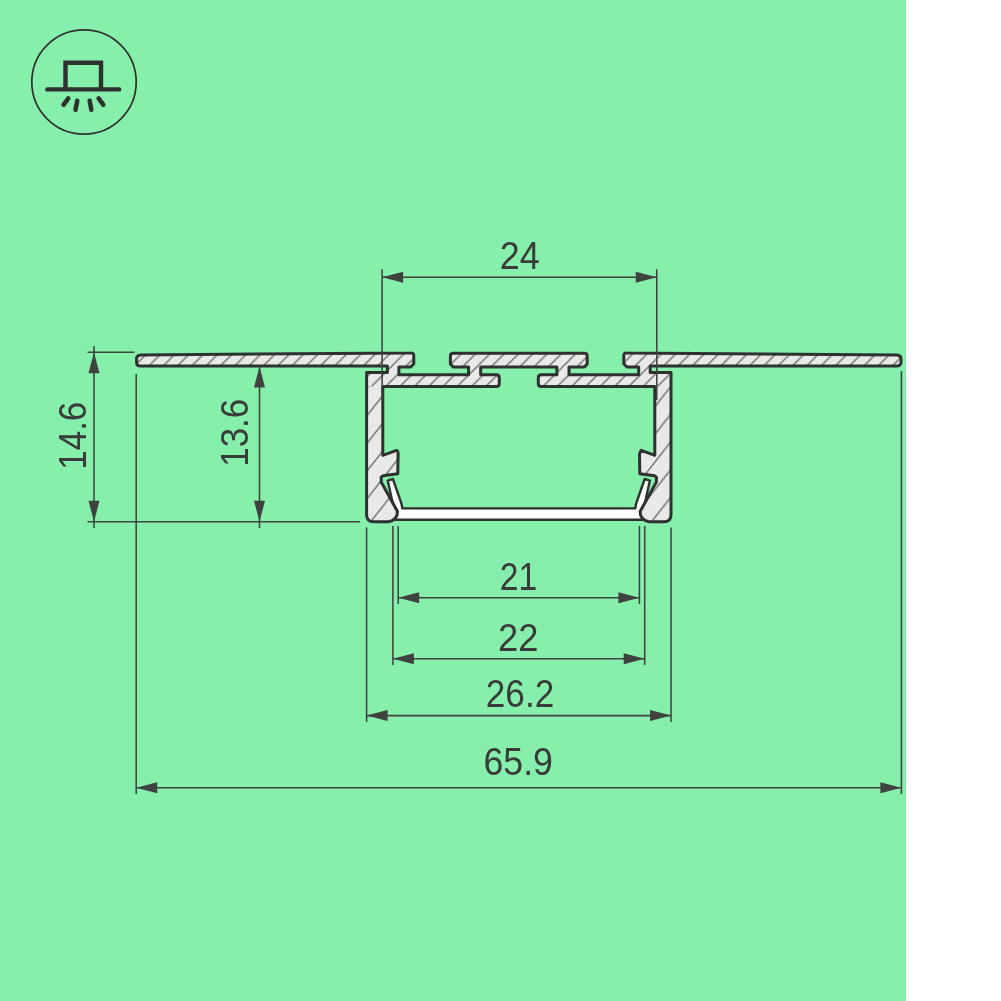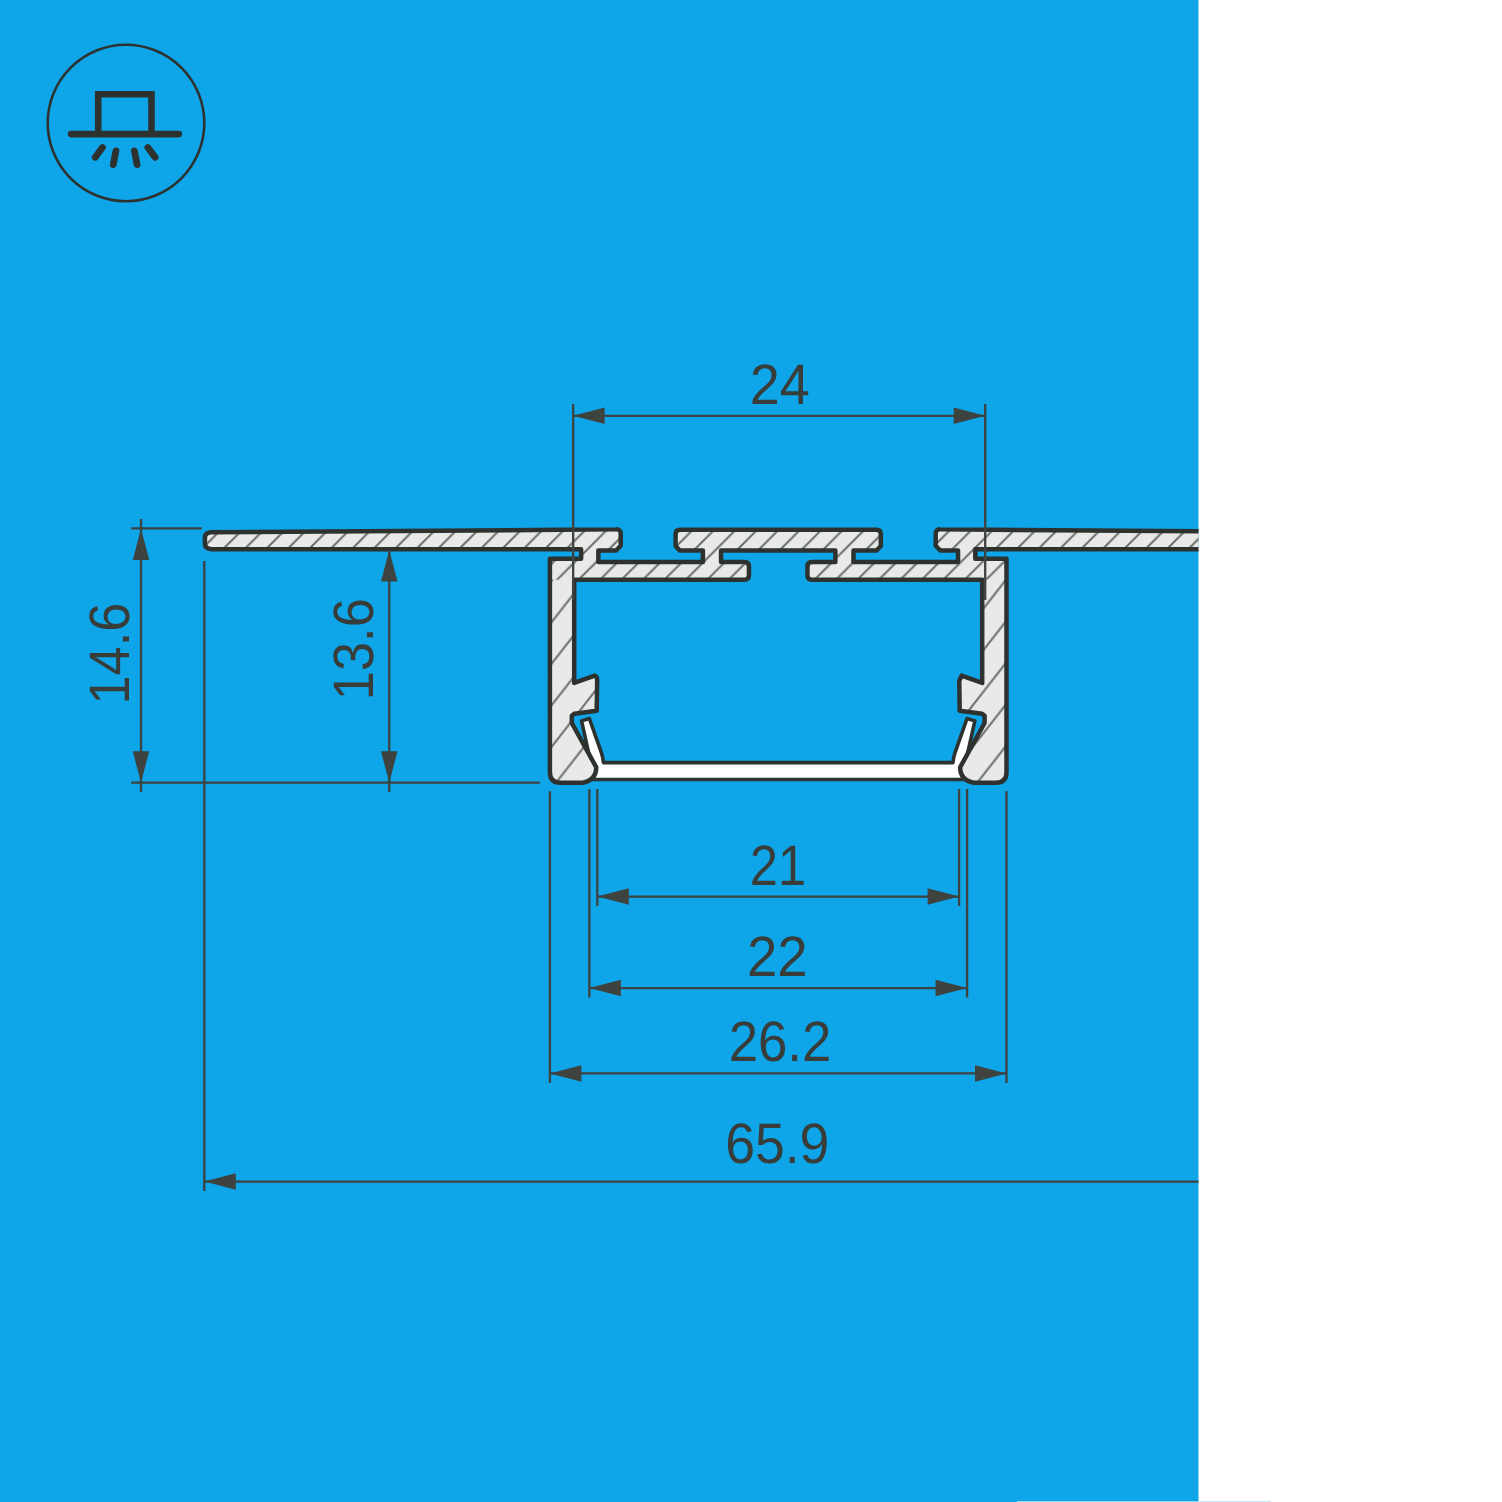--- a/index.html
+++ b/index.html
@@ -1,16 +1,16 @@
 <!DOCTYPE html>
 <html><head>
 <meta charset="utf-8">
 <style>
   html,body{margin:0;padding:0;background:#ffffff;}
-  #page{width:799px;height:1001px;position:relative;background:#0ea5e9;overflow:hidden;}
+  #page{width:906px;height:1001px;position:relative;background:#86efac;overflow:hidden;}
   svg{display:block;}
   text{font-family:"Liberation Sans", sans-serif;}
 </style>
 </head>
 <body>
 <div id="page">
 <svg width="1001" height="1001" viewBox="0 0 1001 1001">
 <defs>
   <pattern id="hatchDense" patternUnits="userSpaceOnUse" width="14.3" height="14.3">
     <path d="M -3 17.3 L 17.3 -3 M 11.3 17.3 L 17.3 11.3 M -3 3 L 3 -3" stroke="#414643c0" stroke-width="1.35" fill="none"></path>

